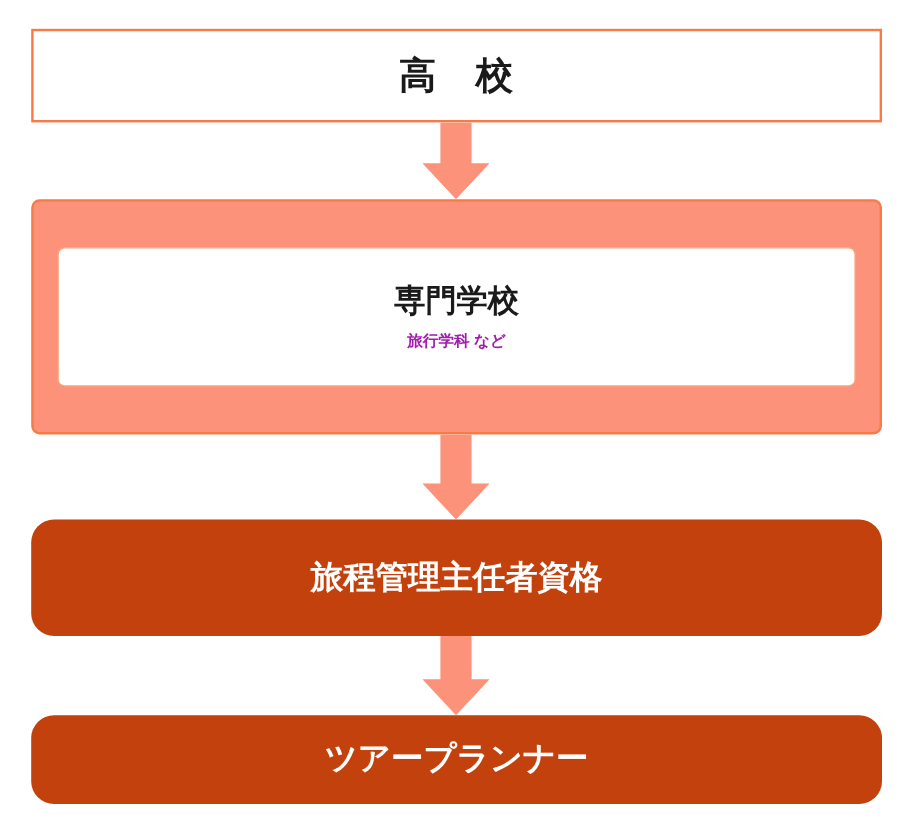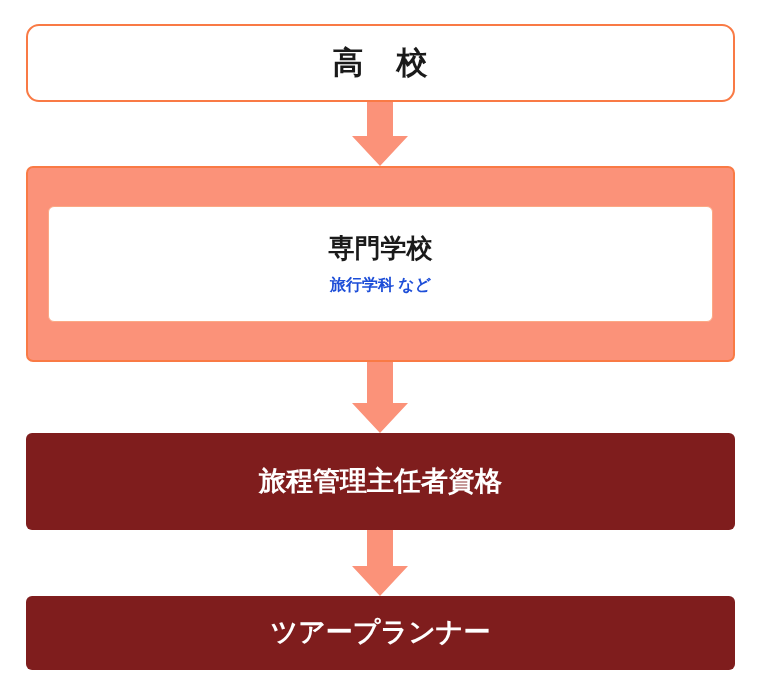--- a/index.html
+++ b/index.html
@@ -34,21 +34,21 @@
     justify-content: center;
     text-align: center;
   }
 
   
   .node-outline {
     top: 24px;
     height: 78px;
     background: #ffffff;
     border: 2px solid #f97a45;
-    border-radius: 13px;
+    border-radius: 0;
   }
   .node-outline .node-title {
     font-size: 31px;
     font-weight: bold;
     color: #1a1a1a;
     letter-spacing: 1px;
     line-height: 1.1;
   }
 
   
@@ -77,31 +77,31 @@
     box-sizing: border-box;
   }
   .subcard-title {
     font-size: 26px;
     font-weight: bold;
     color: #1a1a1a;
     line-height: 1.15;
     margin-bottom: 12px;
   }
   .subcard-sub {
-    font-size: 16px;
+    font-size: 13px;
     font-weight: bold;
-    color: #1d4ed8;
+    color: #a21caf;
     line-height: 1.15;
     text-align: center;
   }
 
   
   .node-solid {
-    background: #7f1d1d;
-    border-radius: 6px;
+    background: #c2410c;
+    border-radius: 19px;
   }
   .node-solid .node-title {
     font-size: 27px;
     font-weight: bold;
     color: #ffffff;
     line-height: 1.25;
   }
   .node-cert {
     top: 433px;
     height: 97px;

